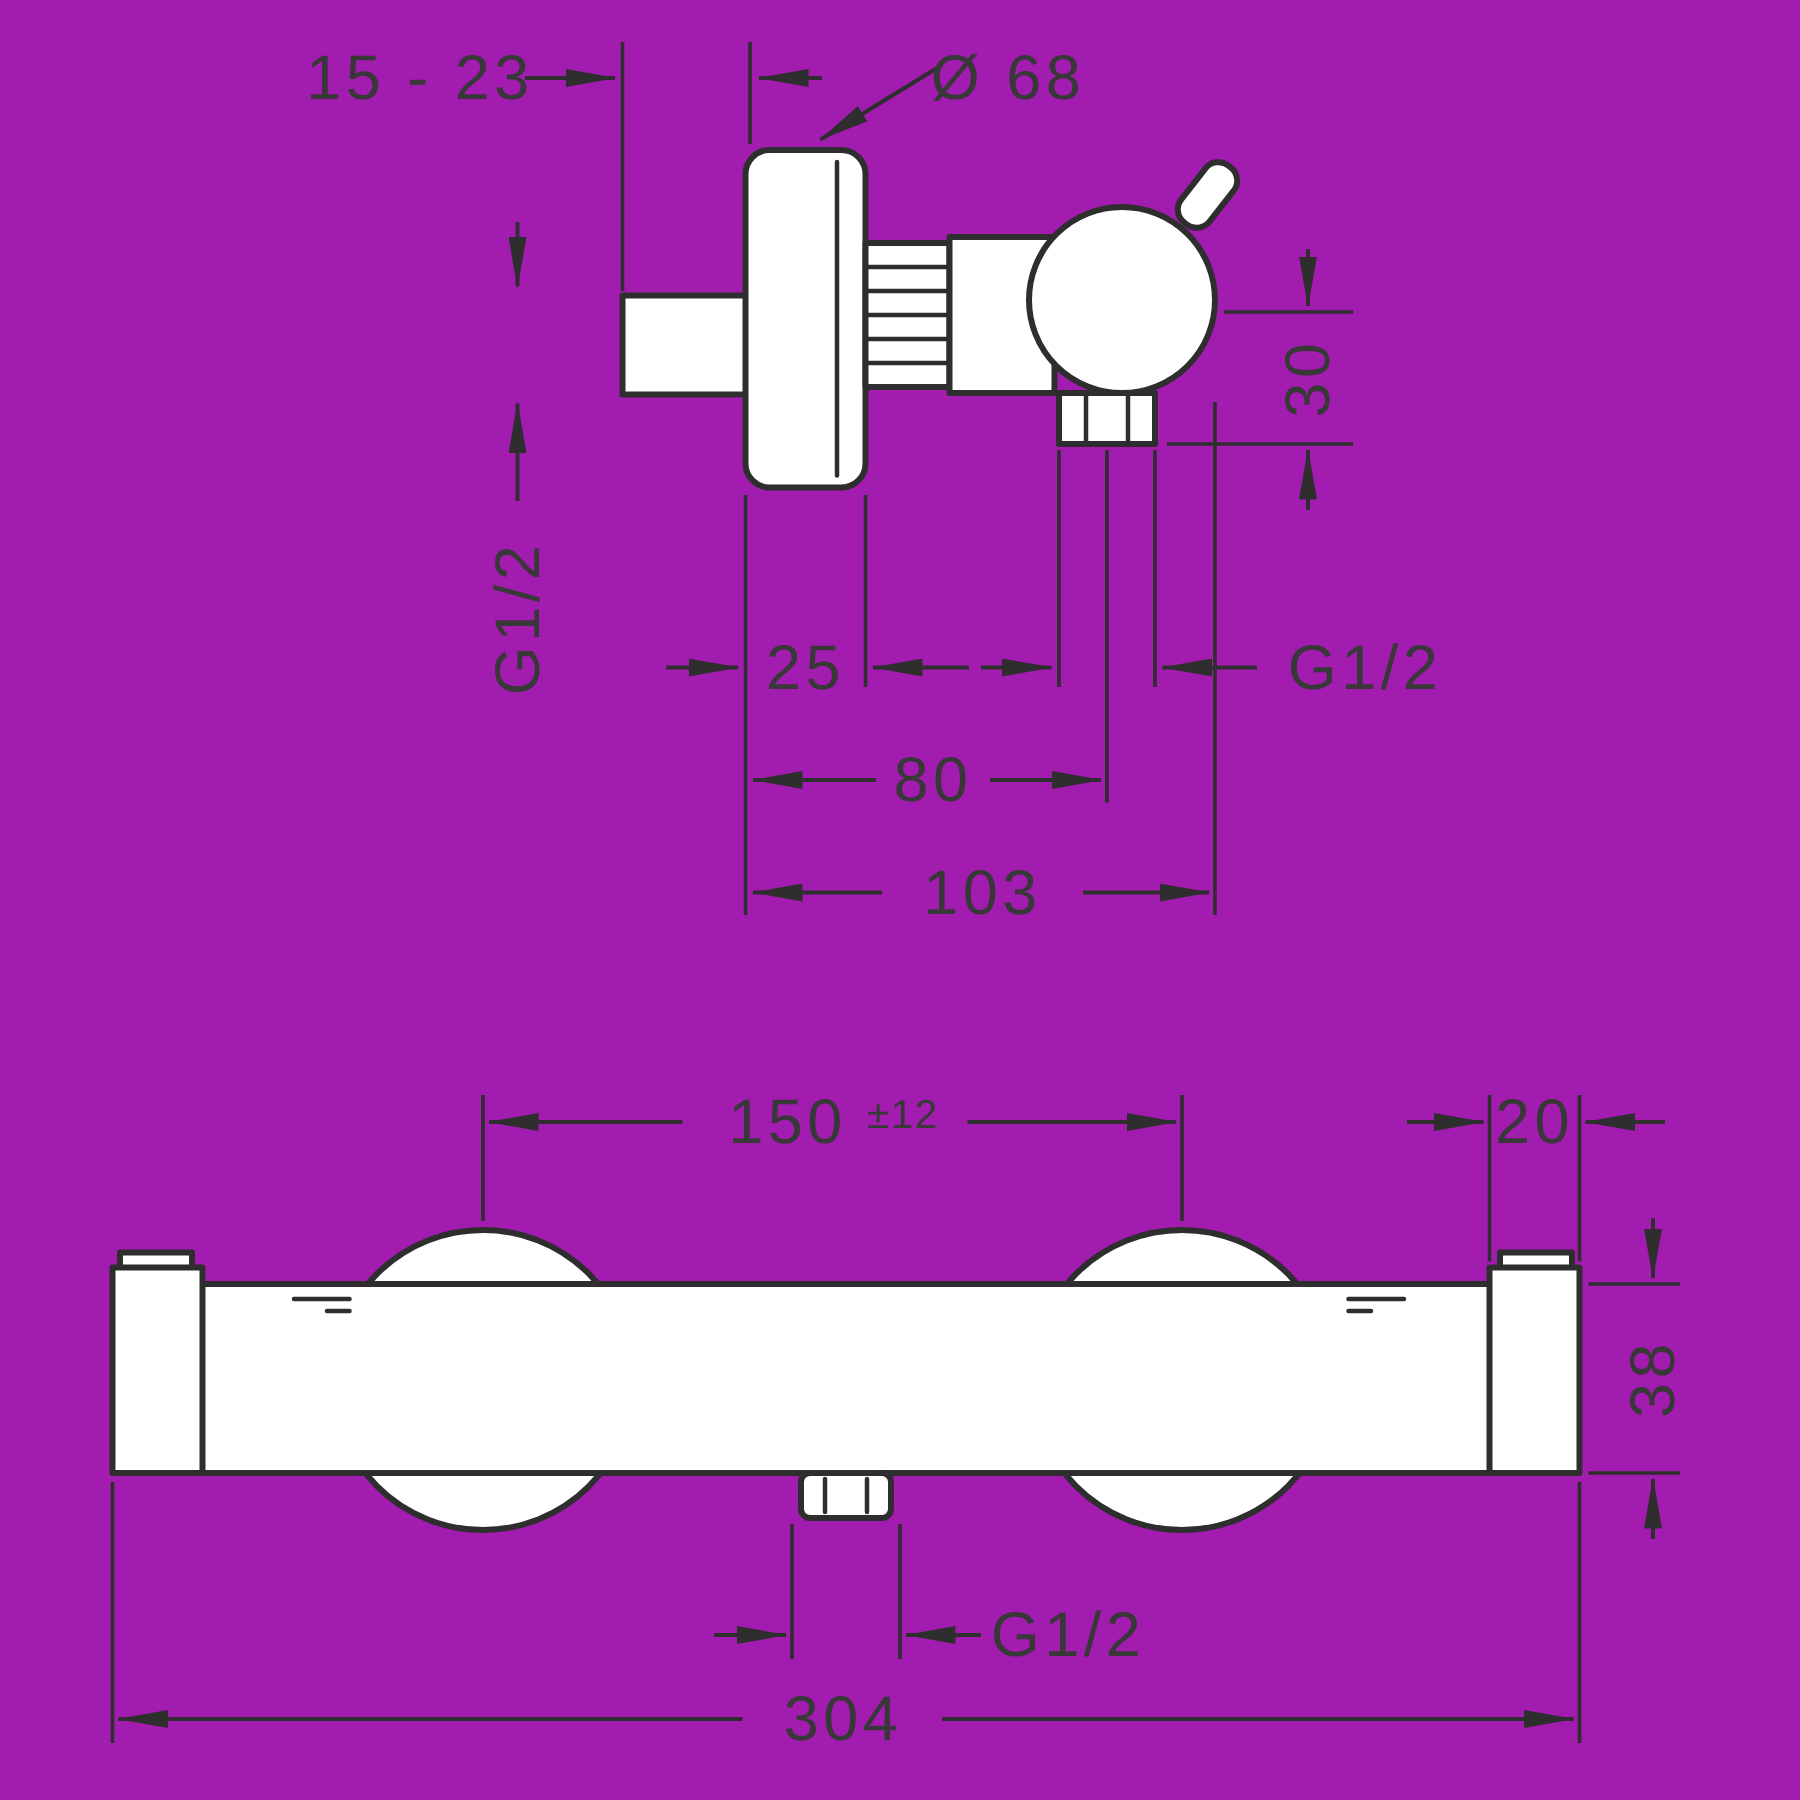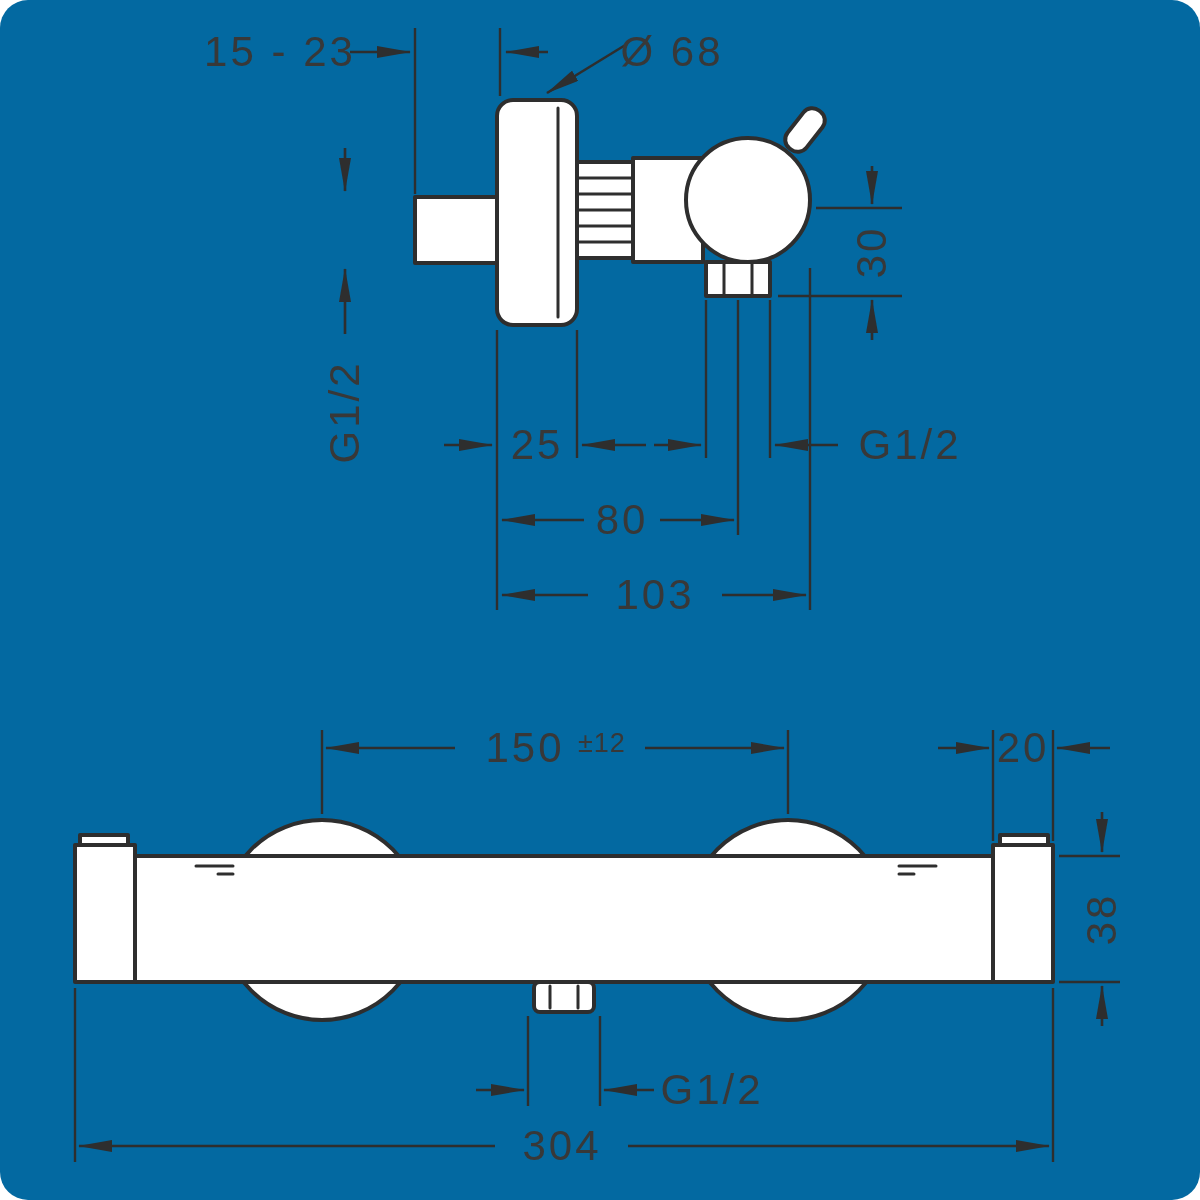--- a/index.html
+++ b/index.html
@@ -1,16 +1,16 @@
 <!DOCTYPE html>
 <html><head>
 <meta charset="utf-8">
 <style>
   html, body { margin: 0; padding: 0; background: #ffffff; }
-  .stage { width: 1200px; height: 1200px; background: #0369a1; position: relative; border-radius: 28px; }
+  .stage { width: 1200px; height: 1200px; background: #a21caf; position: relative; }
   svg { display: block; }
   .shape  { fill: #ffffff; stroke: #2e2e2e; stroke-width: 4; stroke-linejoin: round; }
   .detail { fill: none; stroke: #2e2e2e; stroke-width: 3; stroke-linecap: round; }
   .ext    { fill: none; stroke: #2e2e2e; stroke-width: 2.4; }
   .dim    { fill: none; stroke: #2e2e2e; stroke-width: 2.6; }
   text { font-family: "Liberation Sans", sans-serif; font-size: 42px; letter-spacing: 3px; fill: #383838; }
   .sup { font-size: 27px; letter-spacing: 1px; }
 </style>
 </head>
 <body>

